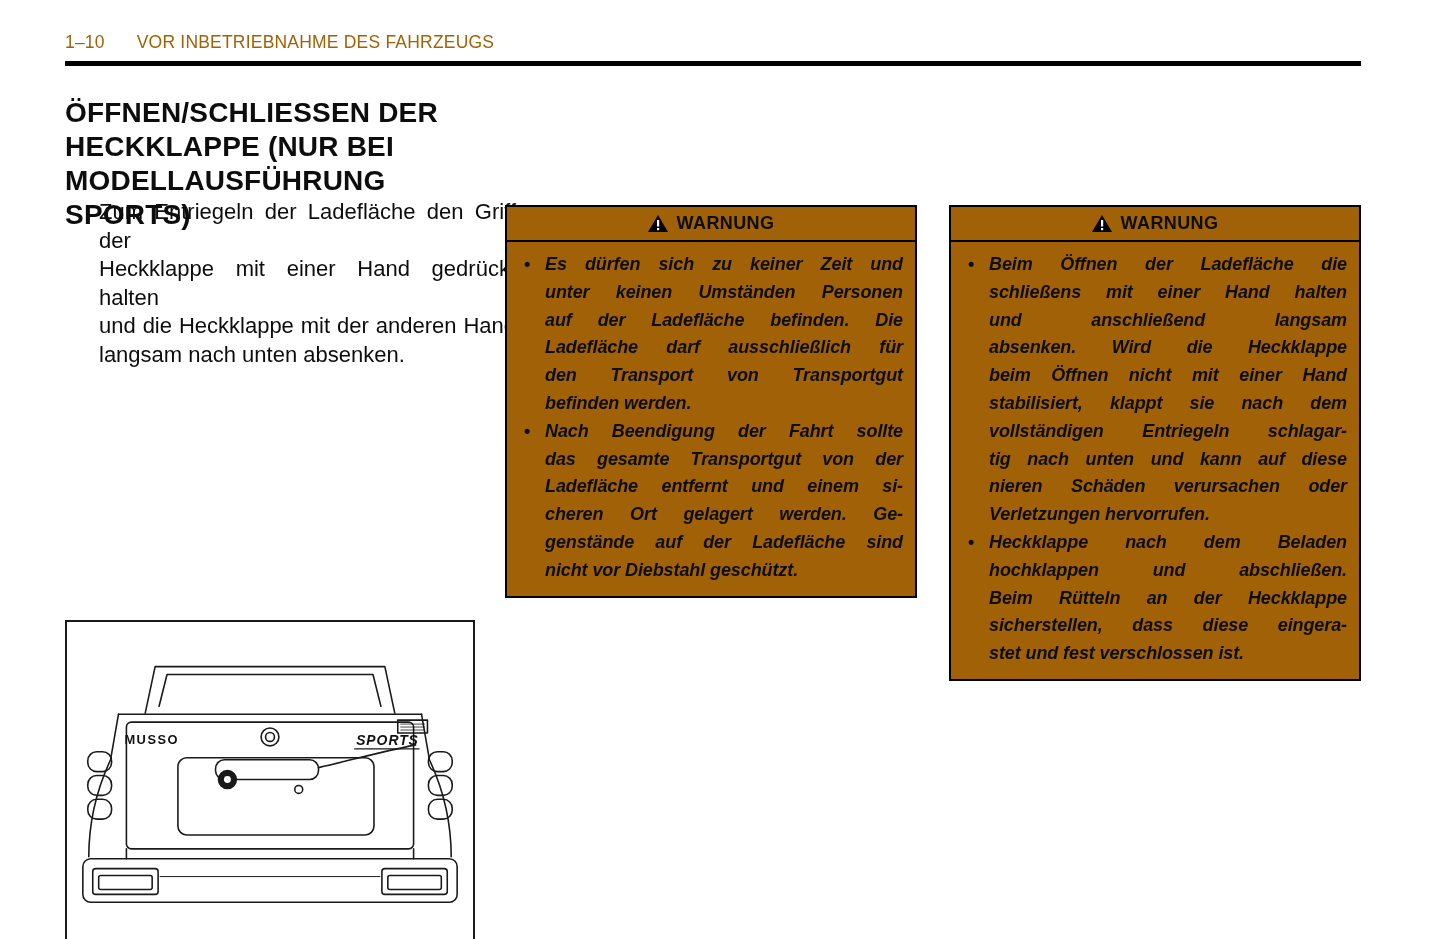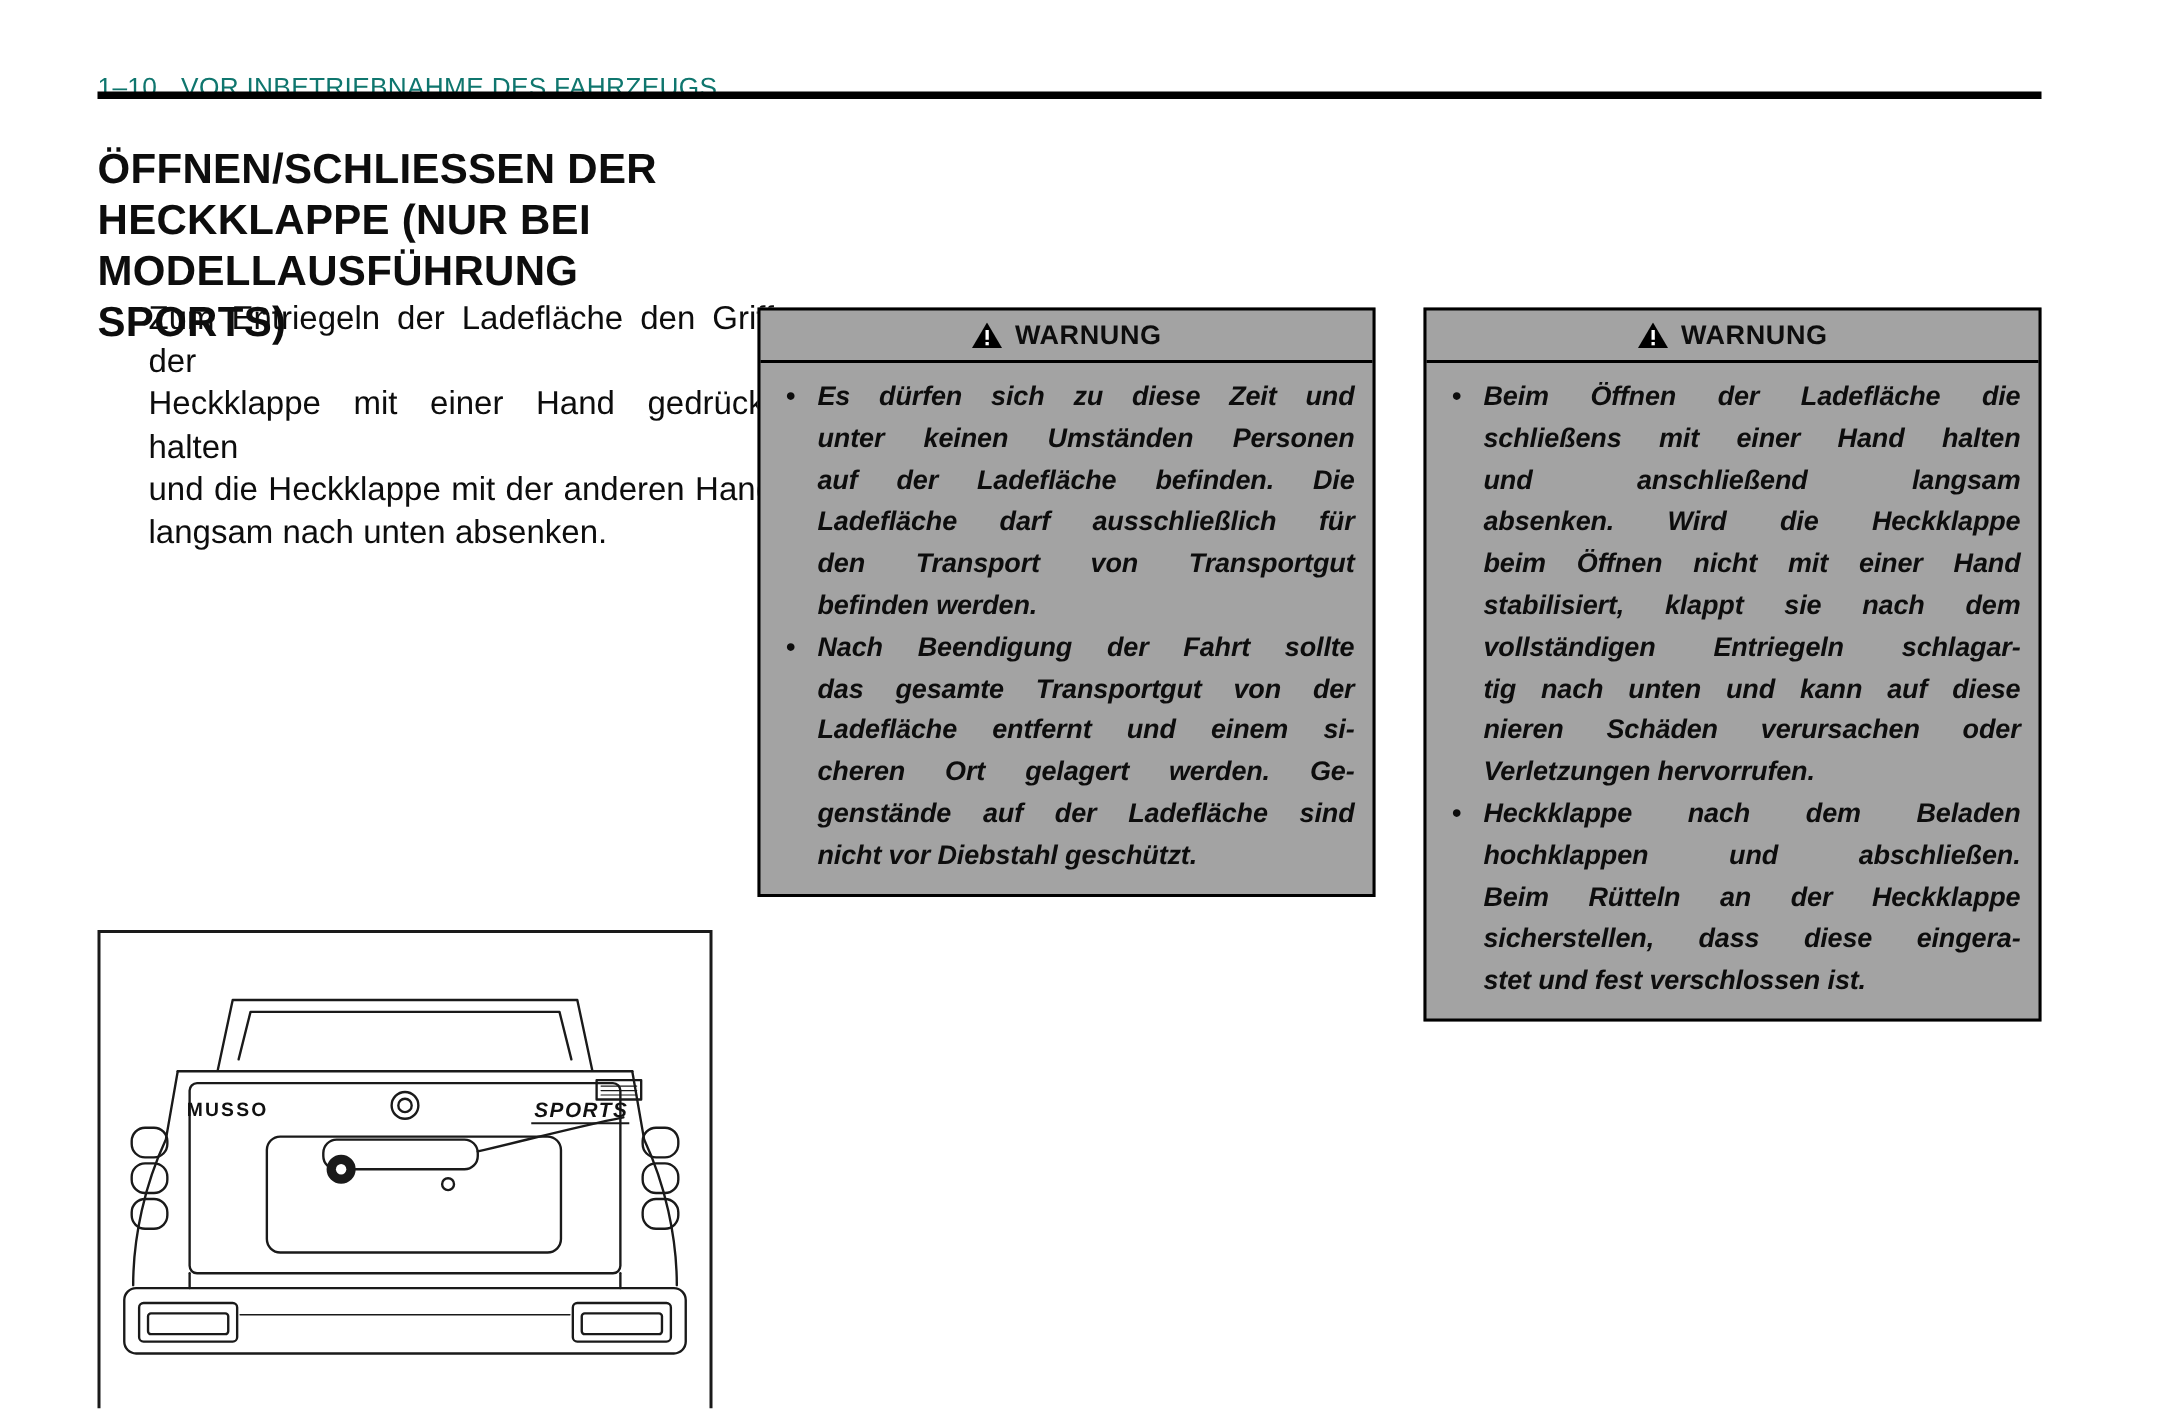--- a/index.html
+++ b/index.html
@@ -8,21 +8,21 @@
     width:1445px;height:939px;
     background:#ffffff;
     font-family:"Liberation Sans",sans-serif;
     color:#0d0d0d;
     overflow:hidden;
   }
   
   .header{
     position:absolute;left:65px;top:32px;
     font-size:17.5px;letter-spacing:0.2px;
-    display:flex;gap:16px;color:#0f766e;margin-top:16px;
+    display:flex;gap:32px;color:#a16207;
   }
   .rule{
     position:absolute;left:65px;top:61px;
     width:1296px;height:5px;background:#000;
   }
   
   .section-title{
     position:absolute;left:65px;top:96px;width:440px;
     font-size:28px;font-weight:700;line-height:34px;letter-spacing:0.2px;
   }
@@ -35,21 +35,21 @@
   
   .figure{
     position:absolute;left:65px;top:620px;width:410px;height:324px;
     border:2px solid #1a1a1a;background:#fff;box-sizing:border-box;
   }
   .figure svg{display:block;width:100%;height:100%;}
   svg text{font-family:"Liberation Sans",sans-serif;fill:#111;}
   
   .warning{
     position:absolute;top:205px;width:412px;
-    border:2.5px solid #000;background:#a3a3a3;box-sizing:border-box;
+    border:2.5px solid #000;background:#a16207;box-sizing:border-box;
   }
   .w1{left:505px;}
   .w2{left:949px;}
   .warning-title{
     display:flex;align-items:center;justify-content:center;gap:9px;
     height:33px;border-bottom:2px solid #000;
     font-weight:700;font-size:18px;letter-spacing:0.4px;
   }
   .warning-body{padding:9px 12px 11px 8px;}
   .bullet-row{display:flex;}
@@ -143,21 +143,21 @@
         <path d="M10 0 L20 17 H0 Z" fill="#000"></path>
         <rect x="9" y="5" width="2.2" height="6.5" fill="#fff"></rect>
         <rect x="9" y="13" width="2.2" height="2.2" fill="#fff"></rect>
       </svg>
       <span>WARNUNG</span>
     </div>
     <div class="warning-body">
       <div class="bullet-row">
         <span class="bullet">•</span>
         <div class="bullet-text justify">
-            <div class="line">Es dürfen sich zu diese Zeit und</div>
+            <div class="line">Es dürfen sich zu keiner Zeit und</div>
             <div class="line">unter keinen Umständen Personen</div>
             <div class="line">auf der Ladefläche befinden. Die</div>
             <div class="line">Ladefläche darf ausschließlich für</div>
             <div class="line">den Transport von Transportgut</div>
             <div class="line last">befinden werden.</div>
           </div>
       </div>
       <div class="bullet-row">
         <span class="bullet">•</span>
         <div class="bullet-text justify">

